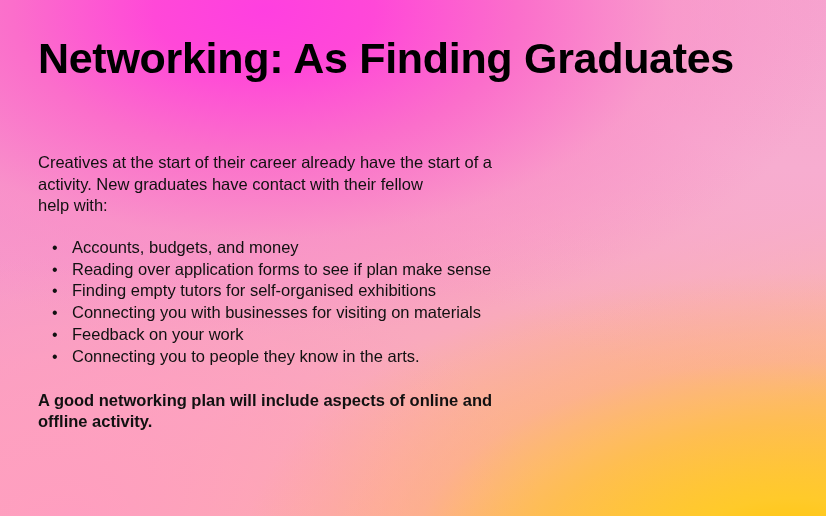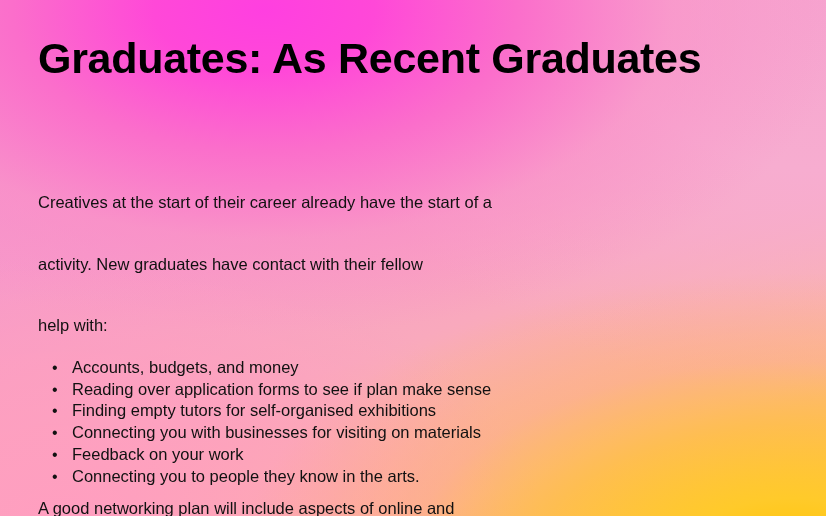--- a/index.html
+++ b/index.html
@@ -40,21 +40,20 @@
     position: absolute;
     left: 38px;
     top: 152px;
     width: 500px;
     color: #111111;
     font-size: 16.5px;
     line-height: 21.6px;
   }
   .intro-line {
     white-space: nowrap;
-    margin-top: 40px;
   }
   .bullets {
     margin: 20px 0 0 0;
     padding: 0;
     list-style: none;
   }
   .bullets li {
     position: relative;
     padding-left: 34px;
     margin-bottom: 0px;
@@ -63,32 +62,33 @@
     color: #111111;
   }
   .bullets li .dot {
     position: absolute;
     left: 14px;
     top: 0;
     font-size: 16px;
     line-height: 21.8px;
   }
   .closing {
-    margin-top: 10px;
+    margin-top: 22px;
+    font-weight: bold;
   }
   .closing .c-line {
     white-space: nowrap;
   }
 </style>
 </head>
 <body>
 
 <div id="slide">
 
-  <div class="title">Graduates: As Recent Graduates</div>
+  <div class="title">Networking: As Finding Graduates</div>
 
   <div class="body-block">
 
     <div>
       <div class="intro-line">Creatives at the start of their career already have the start of a</div>
       <div class="intro-line">activity. New graduates have contact with their fellow</div>
       <div class="intro-line">help with:</div>
     </div>
 
     <ul class="bullets">

